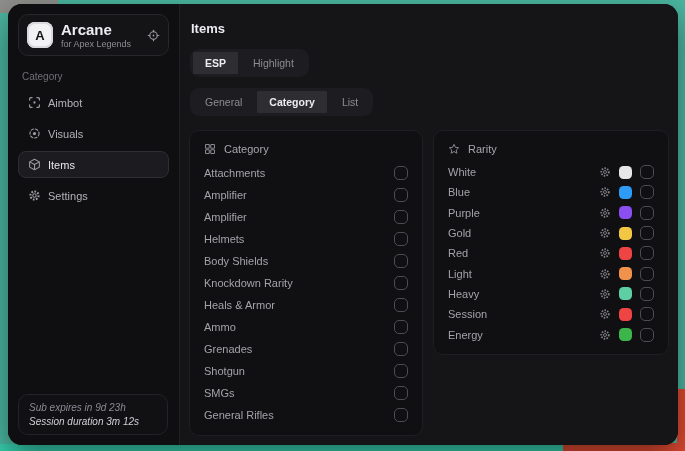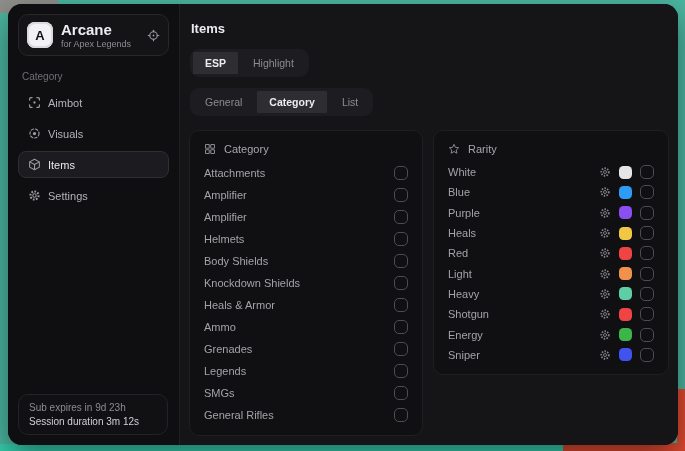--- a/index.html
+++ b/index.html
@@ -47,21 +47,21 @@
   .nav-item {
     display:flex; align-items:center; gap:7px; padding:6px 9px; margin-bottom:4px;
     border-radius:8px; border:1px solid transparent;
     color:#b2b2b8; font-size:11px; cursor:default;
   }
   .nav-item.active { background:#1c1c20; border-color:#2e2e33; color:#e7e7eb; }
   .nav-item .nicon { display:flex; color:#9a9aa0; }
 
   .footer-card {
     position:absolute; left:10px; bottom:10px; width:150px;
-    border:1px solid #232329; border-radius:10px; background:#111114; padding:7px 10px;
+    border:1px solid #232329; border-radius:10px; background:#111114; padding:7px 10px;font-style:italic;
   }
   .footer-line1 { font-size:10px; color:#8b8b91; margin-bottom:3px; }
   .footer-line2 { font-size:10px; color:#d0d0d5; }
 
   
   .main { flex:1; background:#151518; padding:13px 9px 0 9px; display:flex; flex-direction:column; }
   .page-title { font-size:13px; font-weight:bold; color:#ebebef; margin:4px 0 13px 2px; }
 
   .seg-group {
     display:inline-flex; width:max-content; background:#1d1d21; border-radius:9px;
@@ -229,41 +229,41 @@
               <span class="row-label">Helmets</span>
               <span class="checkbox"></span>
             </div>
 
             <div class="cat-row">
               <span class="row-label">Body Shields</span>
               <span class="checkbox"></span>
             </div>
 
             <div class="cat-row">
-              <span class="row-label">Knockdown Shields</span>
+              <span class="row-label">Knockdown Rarity</span>
               <span class="checkbox"></span>
             </div>
 
             <div class="cat-row">
               <span class="row-label">Heals &amp; Armor</span>
               <span class="checkbox"></span>
             </div>
 
             <div class="cat-row">
               <span class="row-label">Ammo</span>
               <span class="checkbox"></span>
             </div>
 
             <div class="cat-row">
               <span class="row-label">Grenades</span>
               <span class="checkbox"></span>
             </div>
 
             <div class="cat-row">
-              <span class="row-label">Legends</span>
+              <span class="row-label">Shotgun</span>
               <span class="checkbox"></span>
             </div>
 
             <div class="cat-row">
               <span class="row-label">SMGs</span>
               <span class="checkbox"></span>
             </div>
 
 
             <div class="cat-row">
@@ -321,21 +321,21 @@
                     <circle cx="8" cy="8" r="5" stroke-width="2.4" stroke-dasharray="2 1.7"></circle>
                     <circle cx="8" cy="8" r="2" stroke-width="1.2"></circle>
                   </svg>
                 </span>
                 <span class="swatch" style="background: rgb(139, 78, 240);"></span>
                 <span class="checkbox"></span>
               </span>
             </div>
 
             <div class="rar-row">
-              <span class="row-label">Heals</span>
+              <span class="row-label">Gold</span>
               <span class="rar-controls">
                 <span class="gear-btn">
                   <svg width="12" height="12" viewBox="0 0 16 16" fill="none" stroke="currentColor">
                     <circle cx="8" cy="8" r="5" stroke-width="2.4" stroke-dasharray="2 1.7"></circle>
                     <circle cx="8" cy="8" r="2" stroke-width="1.2"></circle>
                   </svg>
                 </span>
                 <span class="swatch" style="background: rgb(242, 199, 67);"></span>
                 <span class="checkbox"></span>
               </span>
@@ -377,21 +377,21 @@
                     <circle cx="8" cy="8" r="5" stroke-width="2.4" stroke-dasharray="2 1.7"></circle>
                     <circle cx="8" cy="8" r="2" stroke-width="1.2"></circle>
                   </svg>
                 </span>
                 <span class="swatch" style="background: rgb(94, 207, 165);"></span>
                 <span class="checkbox"></span>
               </span>
             </div>
 
             <div class="rar-row">
-              <span class="row-label">Shotgun</span>
+              <span class="row-label">Session</span>
               <span class="rar-controls">
                 <span class="gear-btn">
                   <svg width="12" height="12" viewBox="0 0 16 16" fill="none" stroke="currentColor">
                     <circle cx="8" cy="8" r="5" stroke-width="2.4" stroke-dasharray="2 1.7"></circle>
                     <circle cx="8" cy="8" r="2" stroke-width="1.2"></circle>
                   </svg>
                 </span>
                 <span class="swatch" style="background: rgb(238, 68, 68);"></span>
                 <span class="checkbox"></span>
               </span>
@@ -404,31 +404,18 @@
                   <svg width="12" height="12" viewBox="0 0 16 16" fill="none" stroke="currentColor">
                     <circle cx="8" cy="8" r="5" stroke-width="2.4" stroke-dasharray="2 1.7"></circle>
                     <circle cx="8" cy="8" r="2" stroke-width="1.2"></circle>
                   </svg>
                 </span>
                 <span class="swatch" style="background: rgb(60, 181, 74);"></span>
                 <span class="checkbox"></span>
               </span>
             </div>
 
-            <div class="rar-row">
-              <span class="row-label">Sniper</span>
-              <span class="rar-controls">
-                <span class="gear-btn">
-                  <svg width="12" height="12" viewBox="0 0 16 16" fill="none" stroke="currentColor">
-                    <circle cx="8" cy="8" r="5" stroke-width="2.4" stroke-dasharray="2 1.7"></circle>
-                    <circle cx="8" cy="8" r="2" stroke-width="1.2"></circle>
-                  </svg>
-                </span>
-                <span class="swatch" style="background: rgb(64, 83, 238);"></span>
-                <span class="checkbox"></span>
-              </span>
-            </div>
           </div>
       </div>
 
     </div>
   </div>
 </div>
 
 </body></html>

